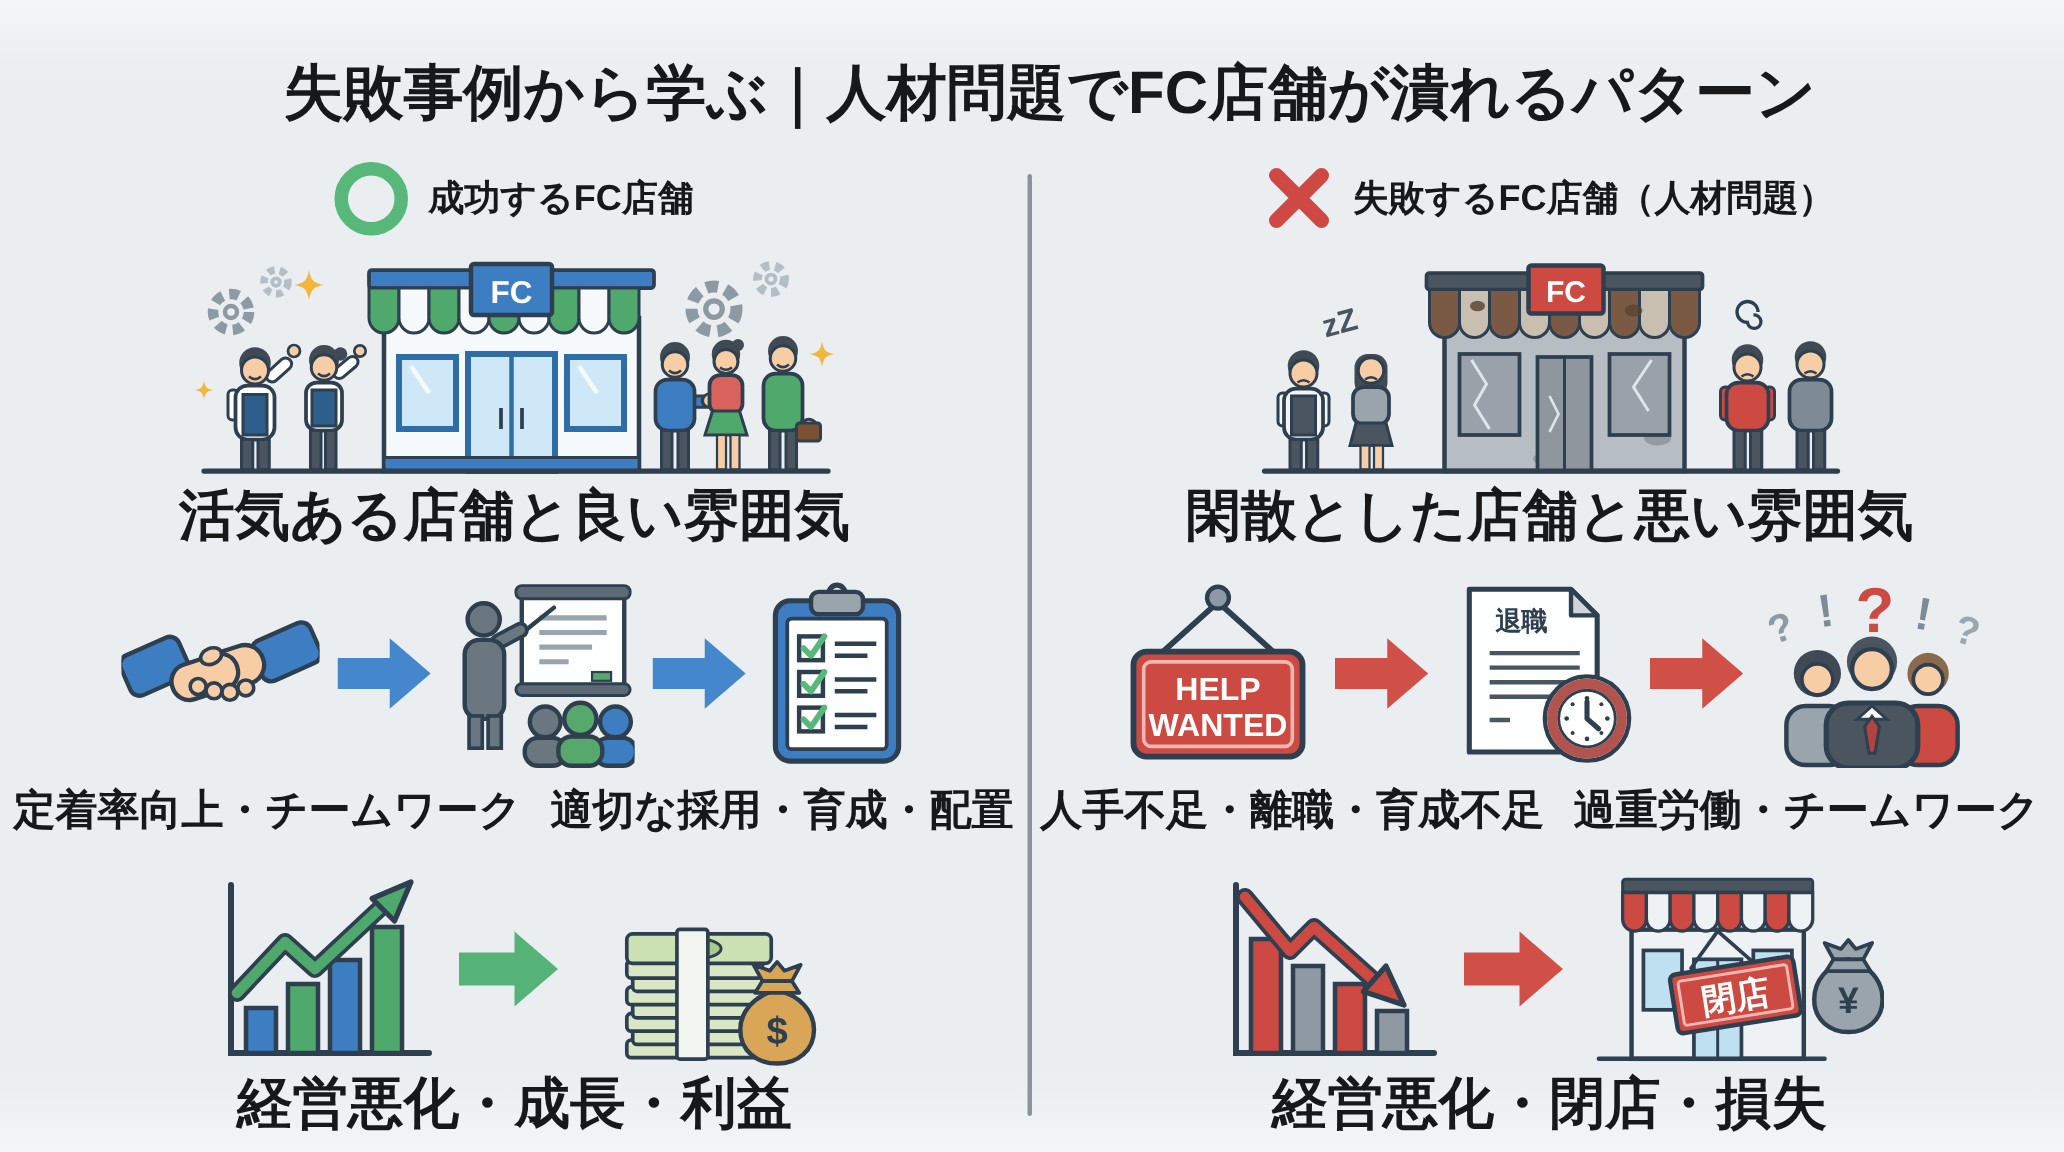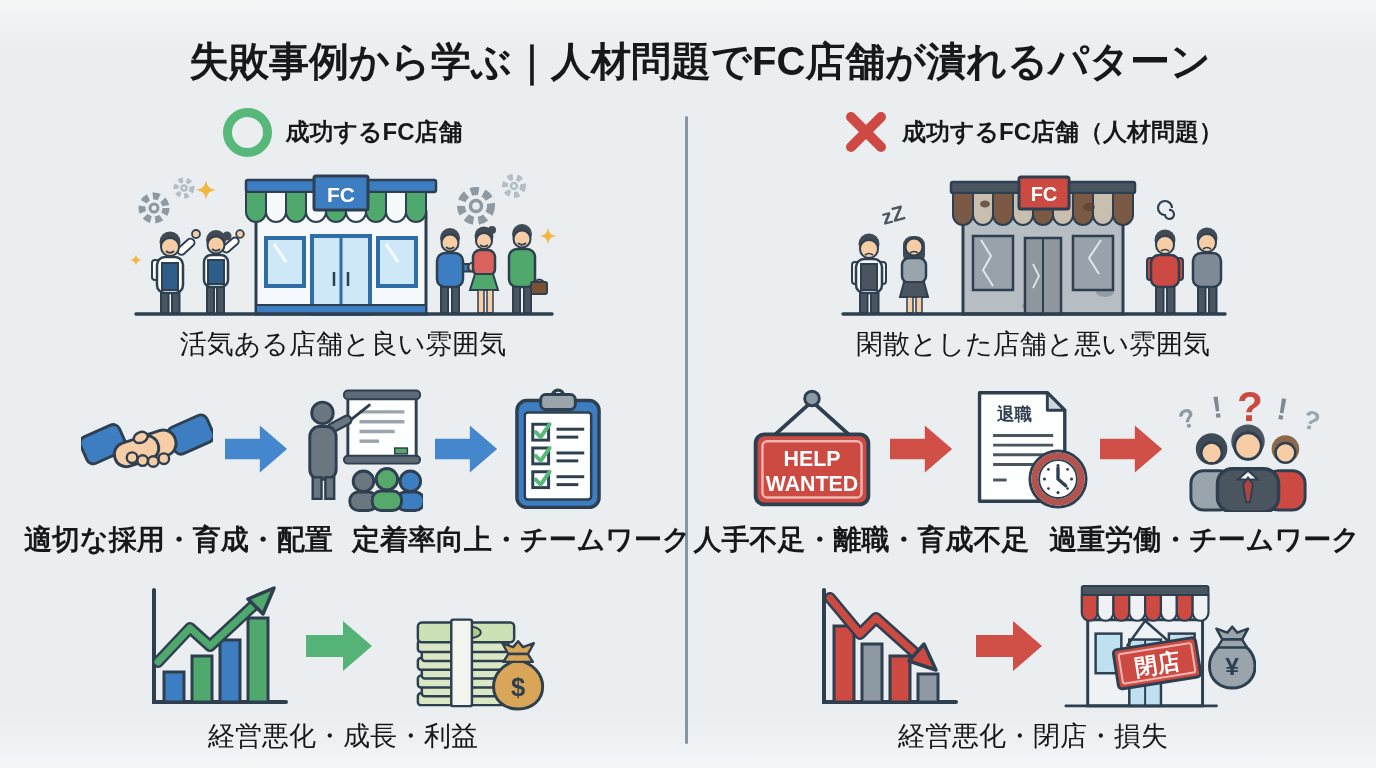--- a/index.html
+++ b/index.html
@@ -12,21 +12,21 @@
     font-size:40px;font-weight:800;margin:12px;letter-spacing:0;}
   .divider{position:absolute;left:685px;top:116px;width:3px;height:628px;
     background:#8b949c;border-radius:2px;}
   .col{position:absolute;top:104px;width:686px;display:flex;flex-direction:column;align-items:center;}
   .col.left{left:0;}
   .col.right{left:690px;}
   .col-header{height:56px;display:flex;align-items:center;gap:13px;}
   .col-title{font-size:24px;font-weight:800;white-space:nowrap;}
   .ring{width:31px;height:31px;border:9px solid #57b879;border-radius:50%;}
   .store-figure{margin-top:14px;height:150px;display:flex;align-items:flex-end;}
-  .caption{font-size:27px;font-weight:400;height:40px;display:flex;align-items:center;white-space:nowrap;}
+  .caption{font-size:37px;font-weight:700;height:40px;display:flex;align-items:center;white-space:nowrap;}
   .flow-row{margin-top:22px;height:126px;display:flex;align-items:center;}
   .left .flow-row{gap:12px;}
   .right .flow-row{gap:10px;}
   .flow-captions{margin-top:6px;height:44px;width:100%;display:flex;}
   .flow-captions span{display:flex;align-items:center;justify-content:center;
     font-size:28px;font-weight:800;white-space:nowrap;}
   .left .flow-captions span:first-child{width:52%;}
   .left .flow-captions span:last-child{width:48%;}
   .right .flow-captions span{width:50%;}
   .result-row{margin-top:18px;height:132px;display:flex;align-items:flex-end;gap:14px;}
@@ -223,22 +223,22 @@
         <g>
           <rect x="22" y="86" width="16" height="16" fill="#ffffff" stroke="#2e3f50" stroke-width="3"></rect>
           <path d="M25,94 l5,5 l9,-13" fill="none" stroke="#57b879" stroke-width="4" stroke-linecap="round" stroke-linejoin="round"></path>
           <line x1="46" y1="91" x2="74" y2="91" stroke="#2e3f50" stroke-width="3"></line>
           <line x1="46" y1="99" x2="68" y2="99" stroke="#2e3f50" stroke-width="3"></line>
         </g>
       </svg>
     </div>
 
     <div class="flow-captions">
+      <span>定着率向上・チームワーク</span>
       <span>適切な採用・育成・配置</span>
-      <span>定着率向上・チームワーク</span>
     </div>
 
     <div class="result-row">
       <svg width="152" height="130" viewBox="0 0 152 130">
         <path d="M14,8 V120 H146" fill="none" stroke="#2e3f50" stroke-width="4" stroke-linecap="round"></path>
         <rect x="24" y="90" width="20" height="30" fill="#3d7ec2" stroke="#2e3f50" stroke-width="3"></rect>
         <rect x="52" y="74" width="20" height="46" fill="#4fa96c" stroke="#2e3f50" stroke-width="3"></rect>
         <rect x="80" y="58" width="20" height="62" fill="#3d7ec2" stroke="#2e3f50" stroke-width="3"></rect>
         <rect x="108" y="36" width="20" height="84" fill="#4fa96c" stroke="#2e3f50" stroke-width="3"></rect>
         <polyline points="18,80 50,46 70,64 114,23" fill="none" stroke="#2e3f50" stroke-width="12" stroke-linejoin="round" stroke-linecap="round"></polyline>
@@ -273,21 +273,21 @@
     <div class="caption result-caption">経営悪化・成長・利益</div>
 
   </section>
 
   <section class="col right">
 
     <div class="col-header">
       <svg width="46" height="46" viewBox="0 0 46 46">
         <path d="M8,8 L38,38 M38,8 L8,38" stroke="#cf4944" stroke-width="10" stroke-linecap="round"></path>
       </svg>
-      <span class="col-title">成功するFC店舗（人材問題）</span>
+      <span class="col-title">失敗するFC店舗（人材問題）</span>
     </div>
 
     <div class="store-figure">
       <svg width="400" height="150" viewBox="0 0 400 150">
 
         <g>
           <rect x="130" y="40" width="160" height="100" fill="#b6bdc3" stroke="#2e3f50" stroke-width="3"></rect>
           <ellipse cx="152" cy="72" rx="8" ry="5" fill="#939ca3"></ellipse>
           <ellipse cx="272" cy="118" rx="9" ry="5" fill="#939ca3"></ellipse>
           <ellipse cx="196" cy="132" rx="7" ry="4" fill="#939ca3"></ellipse>

